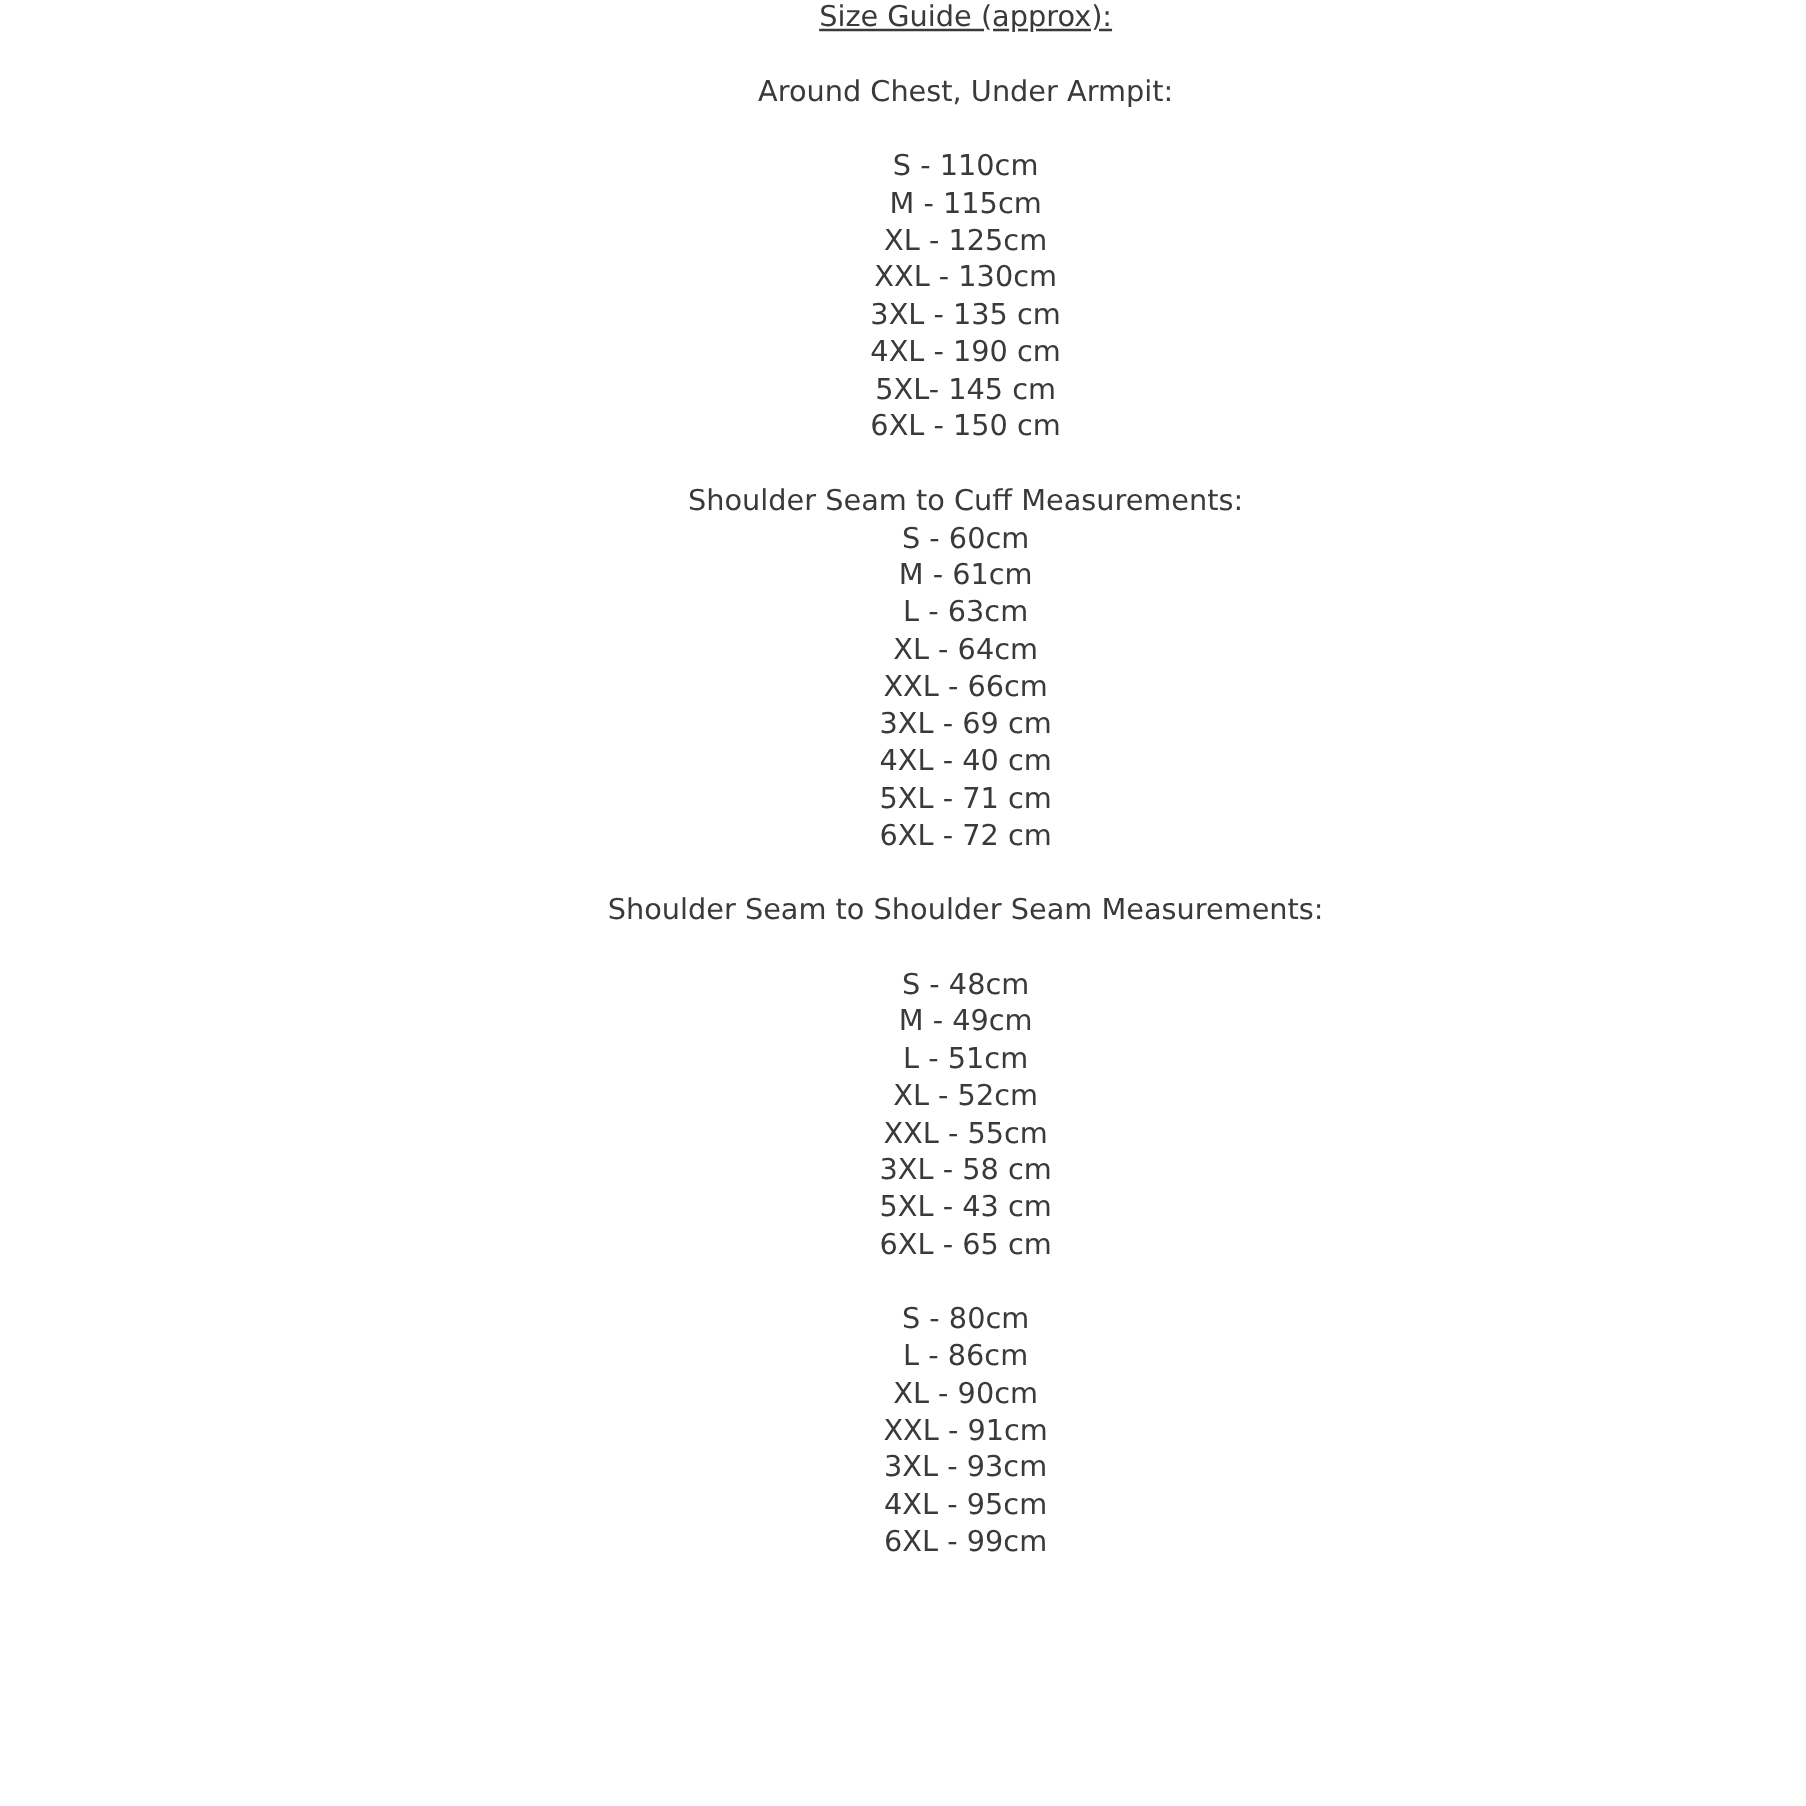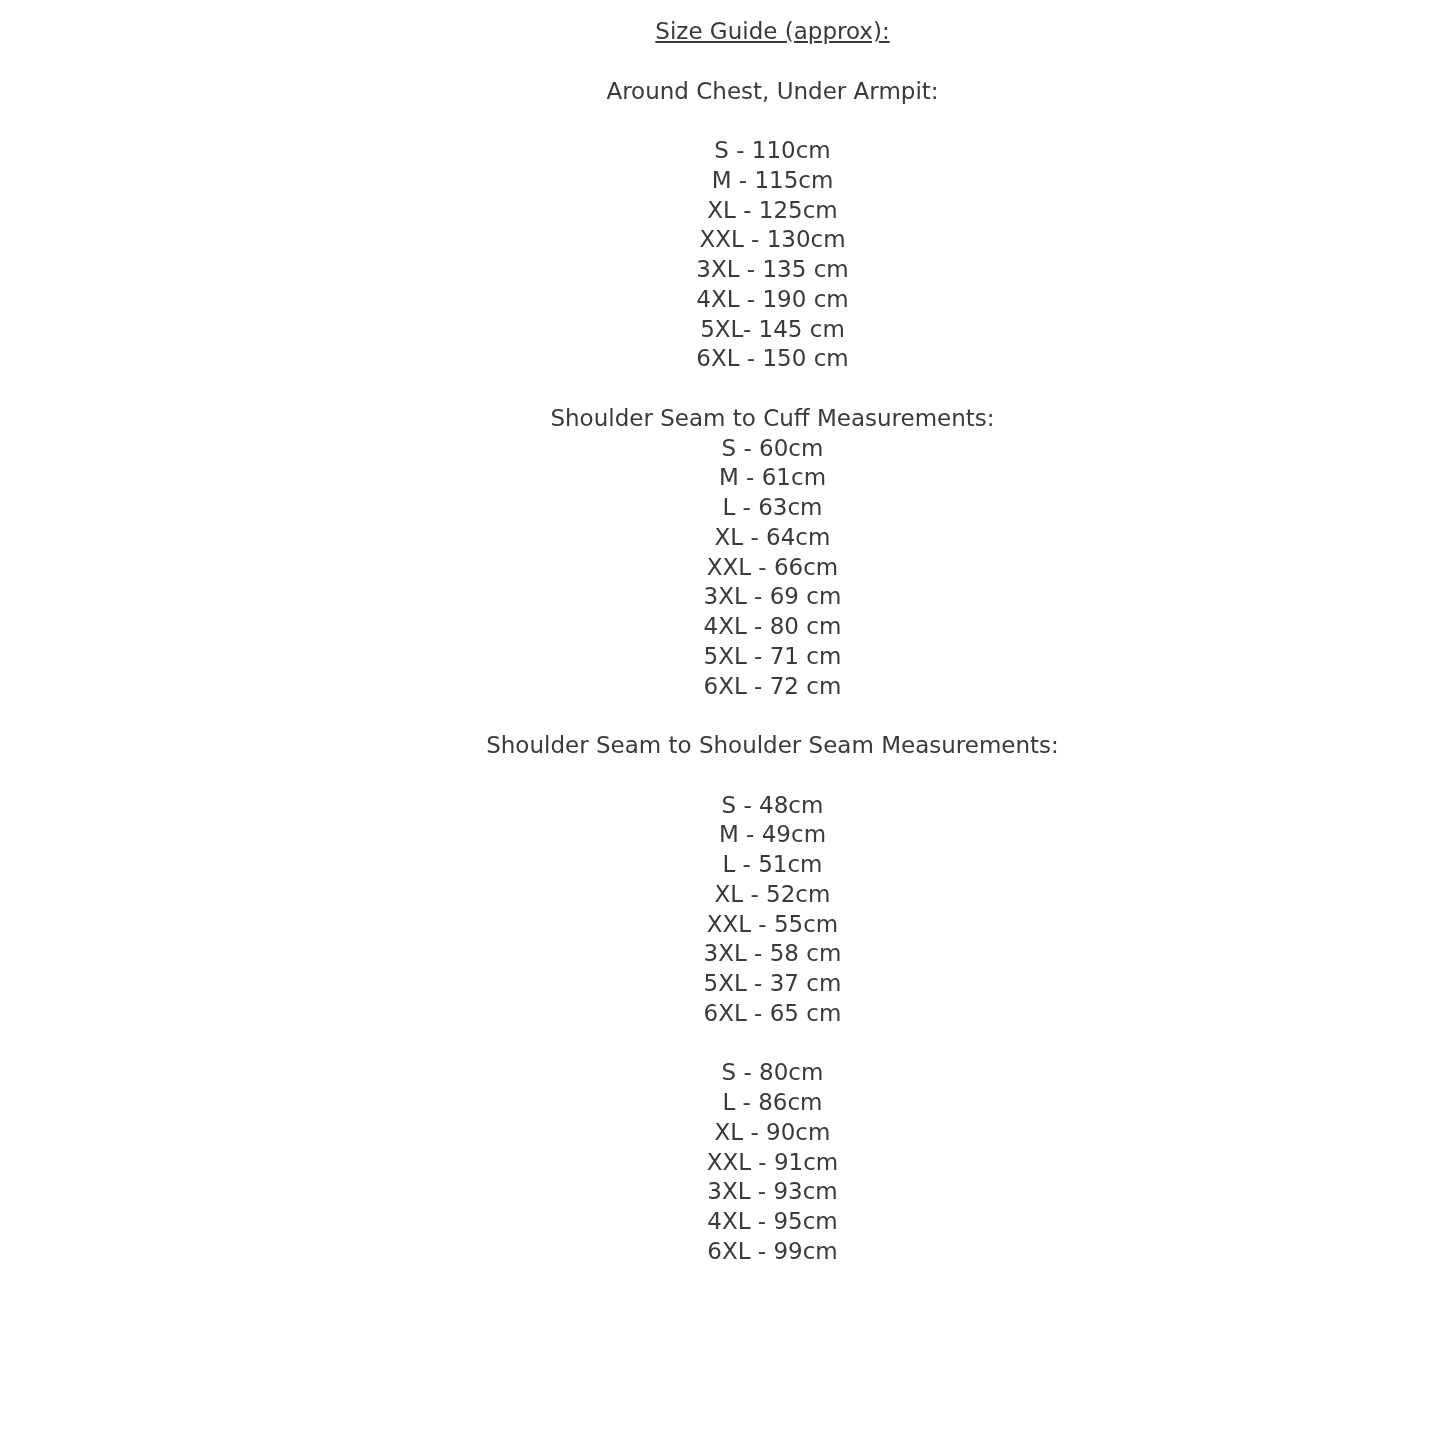--- a/index.html
+++ b/index.html
@@ -7,21 +7,20 @@
     padding: 0;
     width: 1445px;
     height: 1445px;
     overflow: hidden;
     background: #ffffff;
     font-family: "DejaVu Sans", "Liberation Sans", sans-serif;
     font-size: 23px;
     color: #3a3a3a;
   }
   .doc {
-    padding-top: 17px;
     margin-left: 100px; 
     text-align: center;
   }
   .line {
     height: 29.75px;
     line-height: 29.75px;
     white-space: pre;
   }
   .blank {
     height: 29.75px;
@@ -48,33 +47,33 @@
       <div class="line">5XL- 145 cm</div>
       <div class="line">6XL - 150 cm</div>
       <div class="blank"></div>
       <div class="line">Shoulder Seam to Cuff Measurements:</div>
       <div class="line">S - 60cm</div>
       <div class="line">M - 61cm</div>
       <div class="line">L - 63cm</div>
       <div class="line">XL - 64cm</div>
       <div class="line">XXL - 66cm</div>
       <div class="line">3XL - 69 cm</div>
-      <div class="line">4XL - 80 cm</div>
+      <div class="line">4XL - 40 cm</div>
       <div class="line">5XL - 71 cm</div>
       <div class="line">6XL - 72 cm</div>
       <div class="blank"></div>
       <div class="line">Shoulder Seam to Shoulder Seam Measurements:</div>
       <div class="blank"></div>
       <div class="line">S - 48cm</div>
       <div class="line">M - 49cm</div>
       <div class="line">L - 51cm</div>
       <div class="line">XL - 52cm</div>
       <div class="line">XXL - 55cm</div>
       <div class="line">3XL - 58 cm</div>
-      <div class="line">5XL - 37 cm</div>
+      <div class="line">5XL - 43 cm</div>
       <div class="line">6XL - 65 cm</div>
       <div class="blank"></div>
       <div class="line">S - 80cm</div>
       <div class="line">L - 86cm</div>
       <div class="line">XL - 90cm</div>
       <div class="line">XXL - 91cm</div>
       <div class="line">3XL - 93cm</div>
       <div class="line">4XL - 95cm</div>
       <div class="line">6XL - 99cm</div>
     </div>

